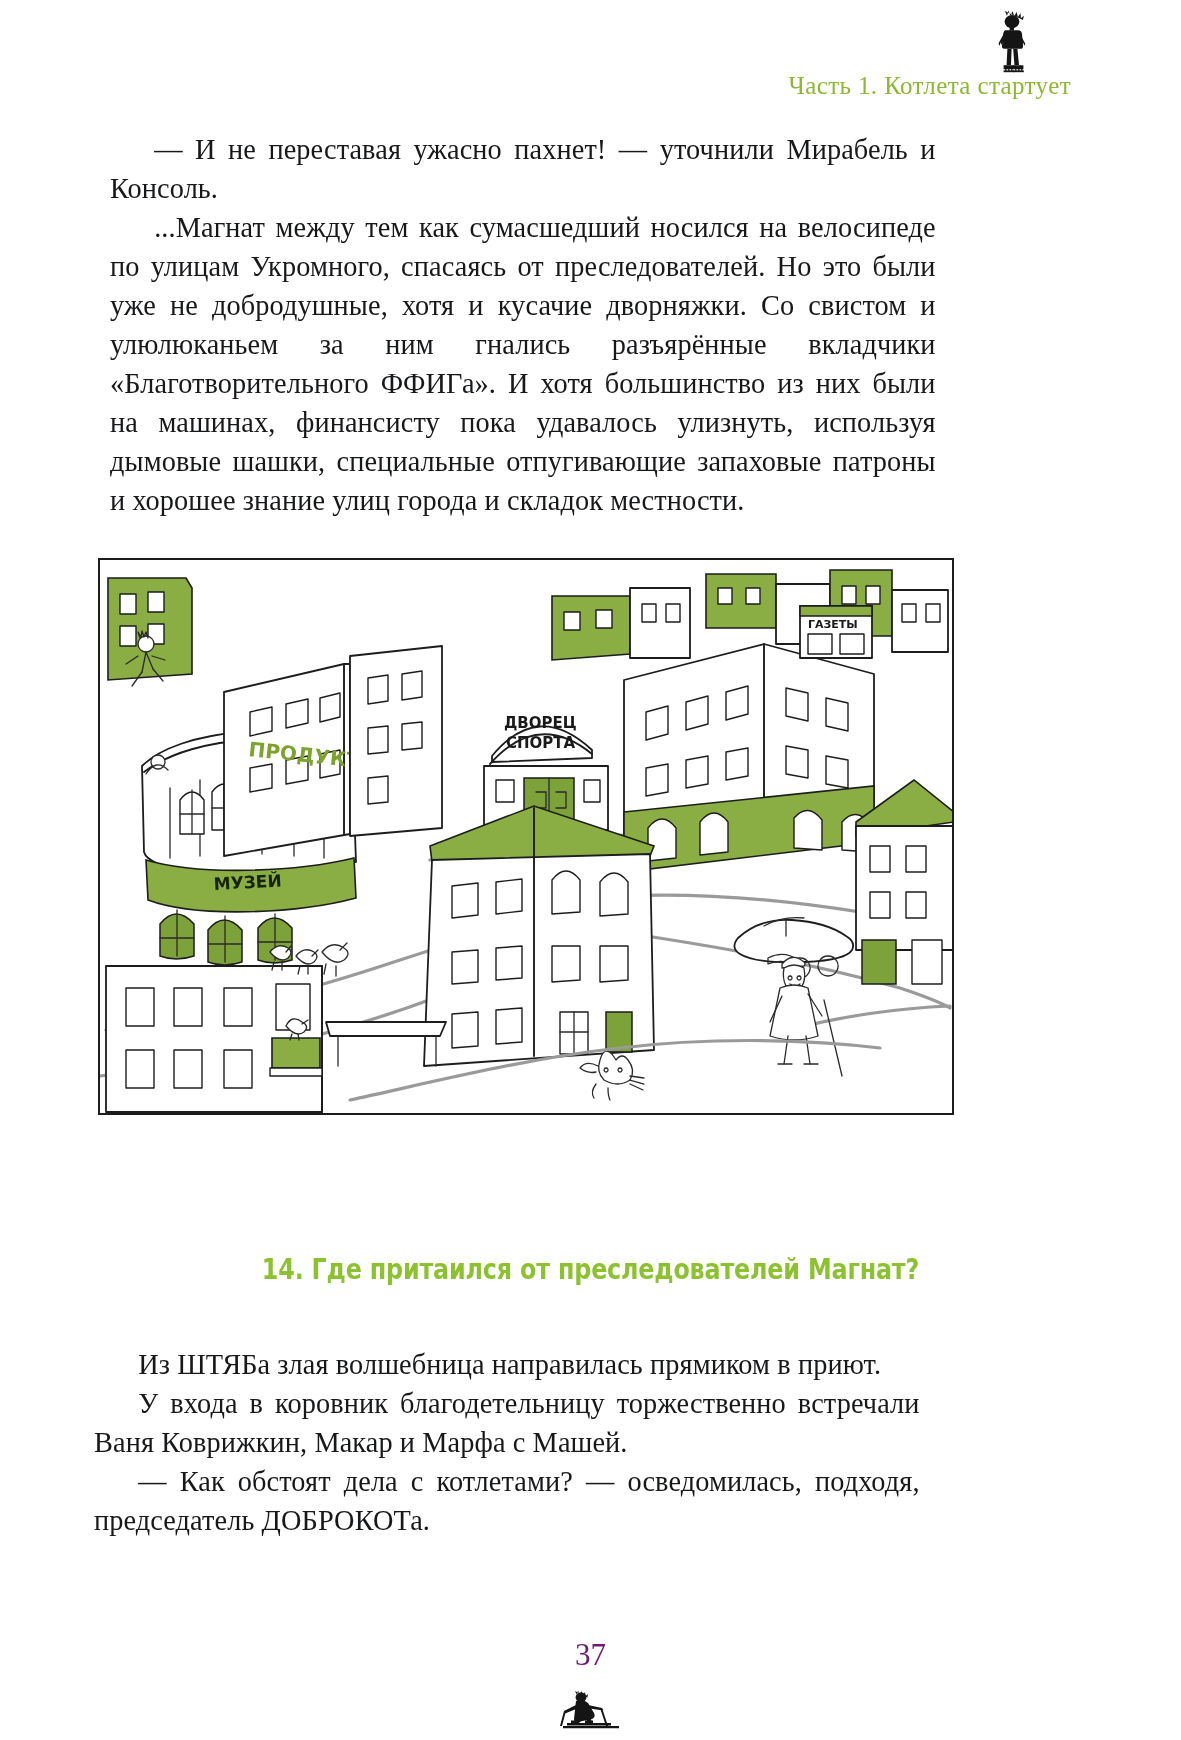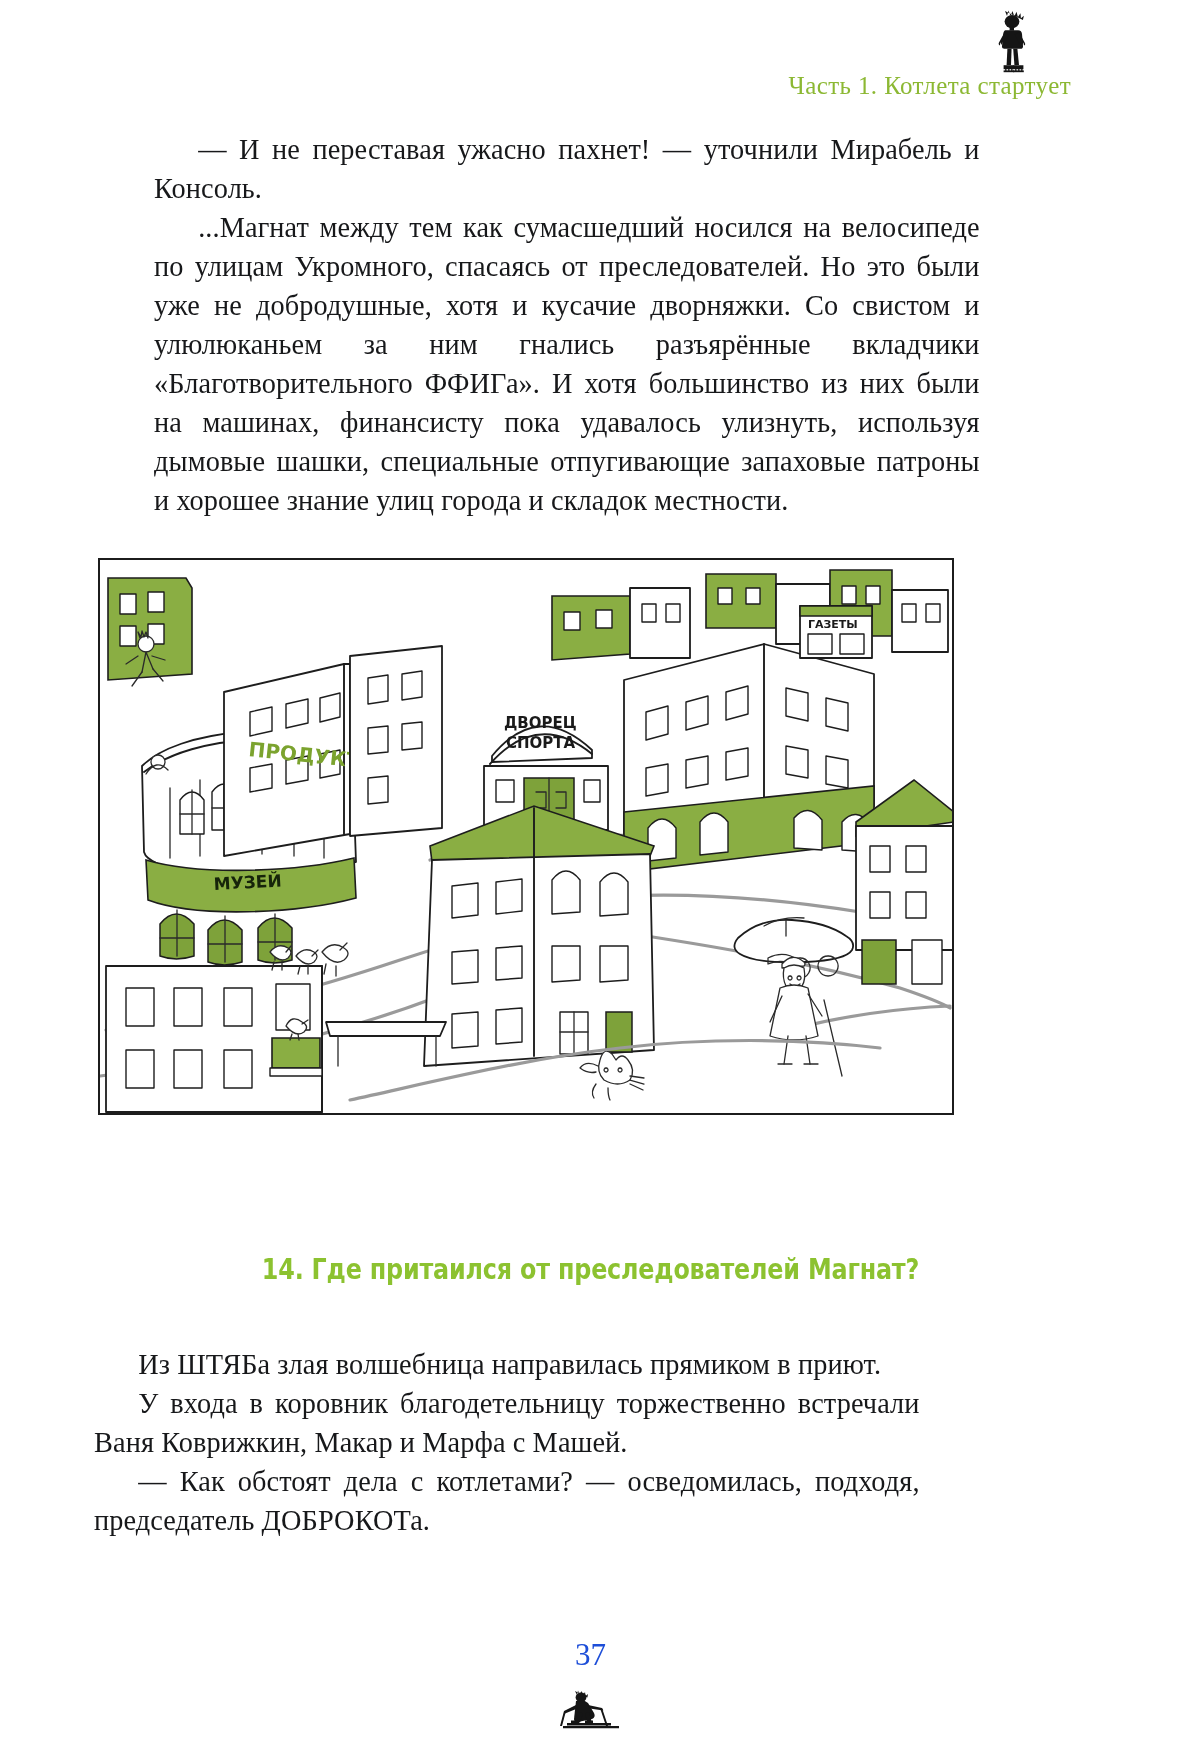--- a/index.html
+++ b/index.html
@@ -35,21 +35,20 @@
     letter-spacing:.4px;
     color:#8cb833;
     white-space:nowrap;
   }
 
   
   .content{
     position:absolute;
     left:110px;top:130px;
     width:860px;
-    margin-left:44px;
   }
   p.body{
     margin:0;
     font-size:29.5px;
     line-height:39px;
     text-align:justify;
     text-justify:inter-word;
     font-stretch:condensed;
     transform:scaleX(.96);
     transform-origin:left top;
@@ -88,21 +87,21 @@
     left:94px;top:1345px;
     width:860px;
   }
 
   
   .folio{
     position:absolute;
     left:0;right:0;top:1637px;
     text-align:center;
     font-size:31px;
-    color:#1d4ed8;
+    color:#701a75;
   }
   .tailpiece{
     position:absolute;
     left:0;right:0;top:1685px;
     display:flex;justify-content:center;
   }
   .tailpiece svg{display:block;}
 
   .green-sign{fill:#7ba32e;}
 </style>

